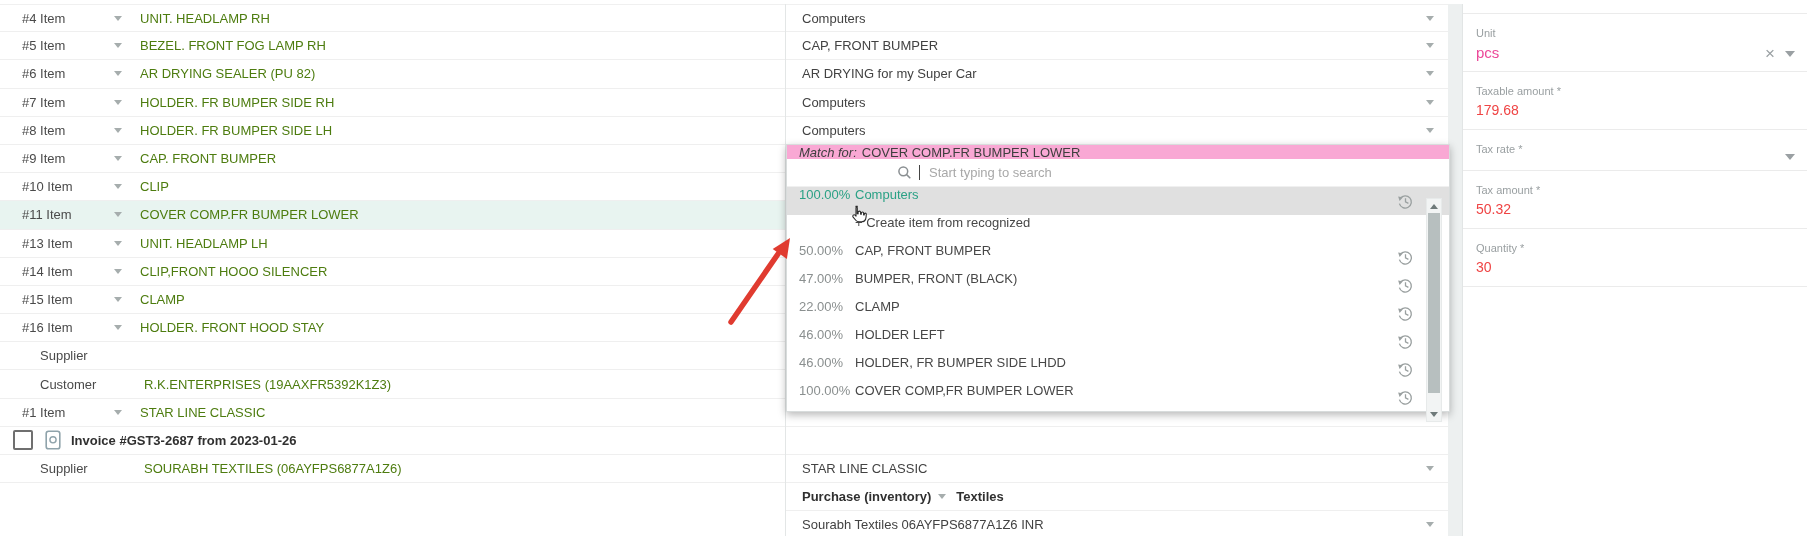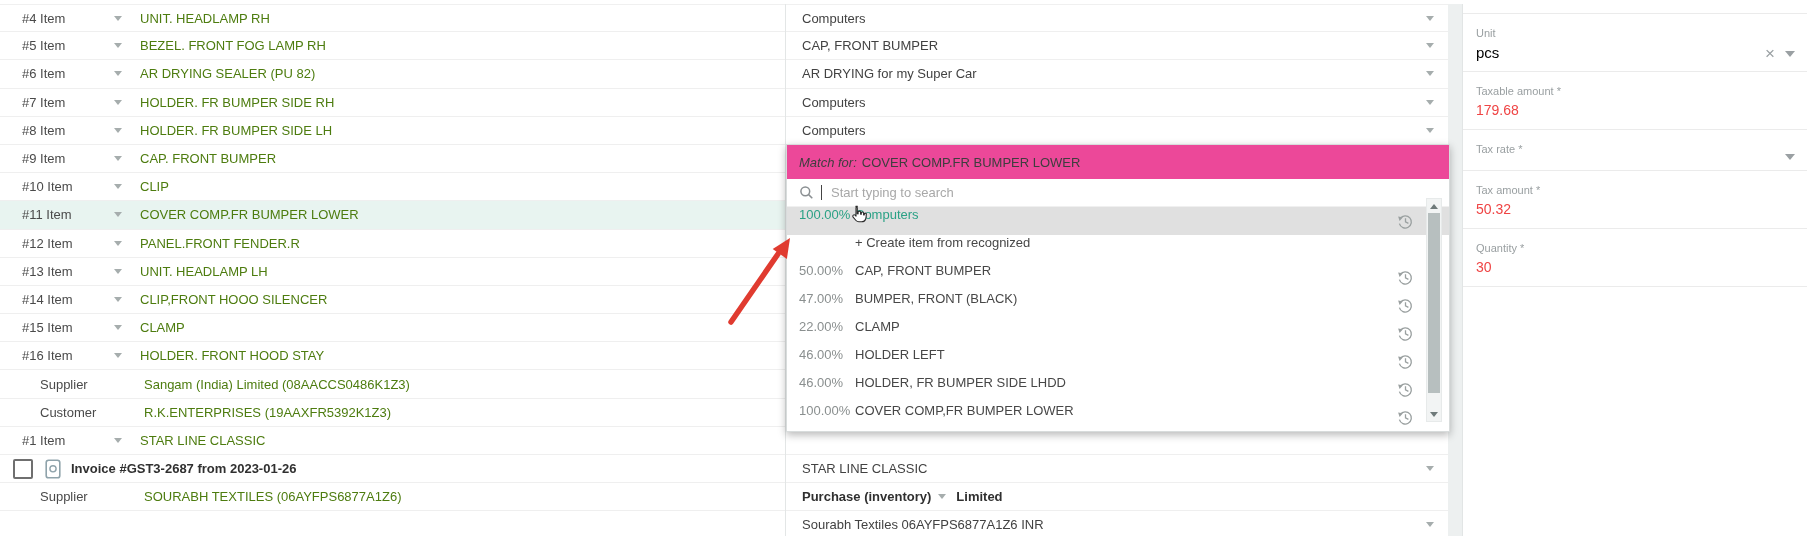--- a/index.html
+++ b/index.html
@@ -35,23 +35,23 @@
   .mid-chev{margin-left:auto;margin-right:14px;}
   .purchase-part{font-weight:bold;color:#303030;}
   .purchase-chev{margin:0 10px 0 7px;}
 
   
   #dropdown{
     position:absolute;left:786px;top:144px;width:664px;z-index:5;background:#fff;
     border:1px solid #d8dcdc;box-sizing:border-box;
     box-shadow:0 3px 8px rgba(0,0,0,.28);
   }
-  #dd-header{height:34px;background:#ec4899;display:flex;align-items:center;padding-left:12px;color:#3e3e3e;}
+  #dd-header{height:14px;background:#f9a8d4;display:flex;align-items:center;padding-left:12px;color:#3e3e3e;}
   #dd-match-label{font-style:italic;margin-right:5px;}
-  #dd-search{height:27px;display:flex;align-items:center;padding-left:12px;border-bottom:1px solid #f0f0f0;}
+  #dd-search{height:27px;display:flex;align-items:center;padding-left:12px;border-bottom:1px solid #f0f0f0;justify-content:center;}
   #dd-search input{border:none;outline:none;font:13px "Liberation Sans",sans-serif;color:#424242;
                    width:420px;margin-left:7px;background:transparent;}
   #dd-search input::placeholder{color:#a8a8a8;}
   .caret{width:1px;height:15px;background:#444;margin-left:7px;flex:none;}
   #dd-list{position:relative;}
   .opt{height:28px;display:flex;align-items:flex-start;padding-left:12px;box-sizing:border-box;position:relative;}
   .opt .pct{width:50px;margin-right:6px;color:#8a8f8f;flex:none;}
   .opt .oname{color:#474747;}
   .opt.selected{background:#e0e0e0;}
   .opt.selected .pct,.opt.selected .oname{color:#2aa185;}
@@ -69,21 +69,21 @@
   .sb-tri-down{width:0;height:0;border-left:4px solid transparent;border-right:4px solid transparent;
                border-top:5px solid #6f7a7a;}
   .sb-thumb{position:absolute;left:1px;top:14px;width:12px;height:180px;background:#b7bfbf;}
 
   
   .sb-divider{height:0;border-bottom:1px solid #ebebeb;}
   #sb-top-divider{margin-top:9px;}
   .sfield{padding:13px 0 10px 13px;border-bottom:1px solid #ebebeb;position:relative;}
   .sfield .flabel{font-size:11px;color:#999fa1;line-height:12px;margin-bottom:5px;}
   .sfield .fvalue{font-size:14px;color:#ef4444;line-height:17px;}
-  .sfield .fvalue.muted{color:#000000;font-size:15px;}
+  .sfield .fvalue.muted{color:#ec4899;font-size:15px;}
   .ficons{position:absolute;right:12px;bottom:10px;display:flex;align-items:center;gap:10px;}
   .fclear{color:#9aa0a3;font-size:17px;line-height:14px;cursor:default;}
   .fchev{width:0;height:0;border-left:5px solid transparent;border-right:5px solid transparent;
          border-top:6px solid #9aa0a3;}
 
   svg{display:block;}
   #arrow-overlay,#cursor-overlay{position:absolute;left:0;top:0;z-index:9;pointer-events:none;}
 </style>
 </head>
 <body>
@@ -140,27 +140,20 @@
         <span class="cell-desc">CLIP</span>
       </div>
       <div class="trow hl">
         <span class="cell-num">#11 Item</span>
         <span class="cell-chev">
           <span class="chev"></span>
         </span>
         <span class="cell-desc">COVER COMP.FR BUMPER LOWER</span>
       </div>
       <div class="trow">
-        <span class="cell-num">#12 Item</span>
-        <span class="cell-chev">
-          <span class="chev"></span>
-        </span>
-        <span class="cell-desc">PANEL.FRONT FENDER.R</span>
-      </div>
-      <div class="trow">
         <span class="cell-num">#13 Item</span>
         <span class="cell-chev">
           <span class="chev"></span>
         </span>
         <span class="cell-desc">UNIT. HEADLAMP LH</span>
       </div>
       <div class="trow">
         <span class="cell-num">#14 Item</span>
         <span class="cell-chev">
           <span class="chev"></span>
@@ -176,21 +169,20 @@
       </div>
       <div class="trow">
         <span class="cell-num">#16 Item</span>
         <span class="cell-chev">
           <span class="chev"></span>
         </span>
         <span class="cell-desc">HOLDER. FRONT HOOD STAY</span>
       </div>
       <div class="trow">
         <span class="cell-label">Supplier</span>
-        <span class="cell-desc">Sangam (India) Limited (08AACCS0486K1Z3)</span>
       </div>
       <div class="trow">
         <span class="cell-label">Customer</span>
         <span class="cell-desc">R.K.ENTERPRISES (19AAXFR5392K1Z3)</span>
       </div>
       <div class="trow">
         <span class="cell-num">#1 Item</span>
         <span class="cell-chev">
           <span class="chev"></span>
         </span>
@@ -246,21 +238,21 @@
       <div class="trow"></div>
       <div class="trow"></div>
       <div class="trow"></div>
       <div class="trow">
         <span class="mid-val">STAR LINE CLASSIC</span>
         <span class="chev mid-chev"></span>
       </div>
       <div class="trow">
         <span class="mid-val purchase-part">Purchase (inventory)</span>
         <span class="chev purchase-chev"></span>
-        <span class="purchase-part">Limited</span>
+        <span class="purchase-part">Textiles</span>
       </div>
       <div class="trow">
         <span class="mid-val">Sourabh Textiles 06AYFPS6877A1Z6 INR</span>
         <span class="chev mid-chev"></span>
       </div>
     </div>
 </div>
 
 <div class="panel" id="gap-strip"></div>
 

